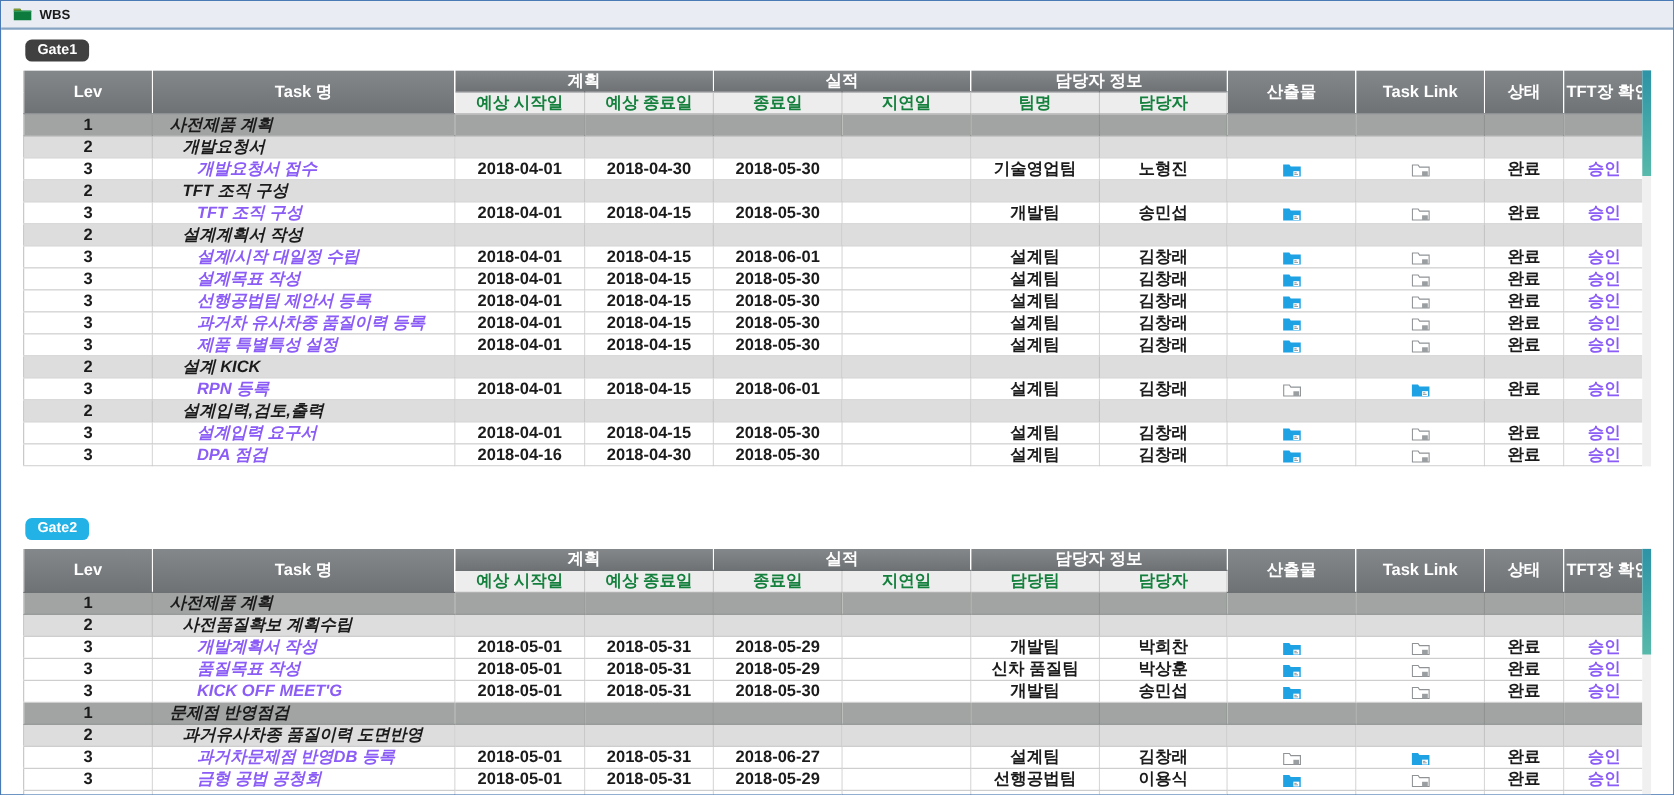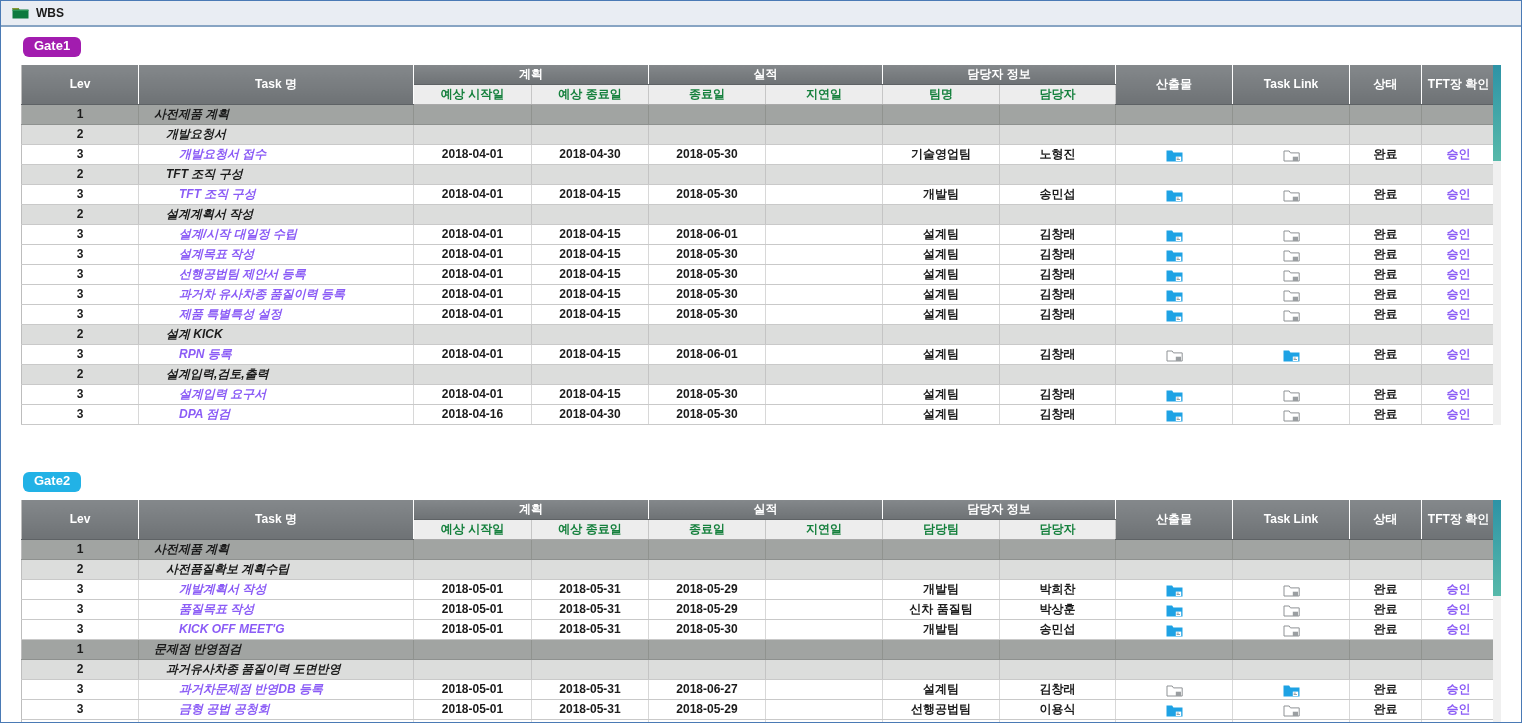--- a/index.html
+++ b/index.html
@@ -25,21 +25,21 @@
     color:#fff; font-size:13px; font-weight:bold; line-height:1.15;
   }
   .tbl-row { display:flex; align-items:flex-start; }
   .tbl-wrap { overflow:hidden; }
   .sec-0 .tbl-wrap, .sec-0 .vscroll { height:360px; }
   .sec-1 .tbl-wrap, .sec-1 .vscroll { height:227px; }
   .sec-1 { margin-top:9px; }
   
   table.wbs {
     border-collapse:collapse; table-layout:fixed; width:1474px;
-    font-size:12px; border-left:1px solid #bdbdbd; border-right:1px solid #bdbdbd;padding-left:20px;
+    font-size:15px; border-left:1px solid #bdbdbd; border-right:1px solid #bdbdbd;padding-left:20px;
   }
   .wbs th, .wbs td {
     height:20px; padding:0 2px; overflow:hidden; white-space:nowrap;
     text-align:center; line-height:19px;
   }
   .wbs th.g {
     background:linear-gradient(180deg,#84888b 0%,#6e7275 100%);
     color:#ffffff; font-weight:bold;
     border-right:1px solid rgba(255,255,255,0.55);
     border-bottom:1px solid #5e6265;
@@ -87,21 +87,21 @@
       <path d="M0.5 1 h6 l1 1.6 H0.5 z" fill="#87972f"></path>
       <rect x="0.5" y="3" width="16" height="0.9" fill="#2e9c5c"></rect>
     </svg>
   </span>
   <span class="title">WBS</span>
 </div>
 
 <div class="main">
 
   <section class="sec-0">
-    <span class="gate-badge" style="background: #a21caf;">Gate1</span>
+    <span class="gate-badge" style="background: #404040;">Gate1</span>
     <div class="tbl-row">
       <div class="tbl-wrap">
         <table class="wbs">
             <colgroup>
               <col style="width:117px">
               <col style="width:275px">
               <col style="width:118px">
               <col style="width:117px">
               <col style="width:117px">
               <col style="width:117px">

